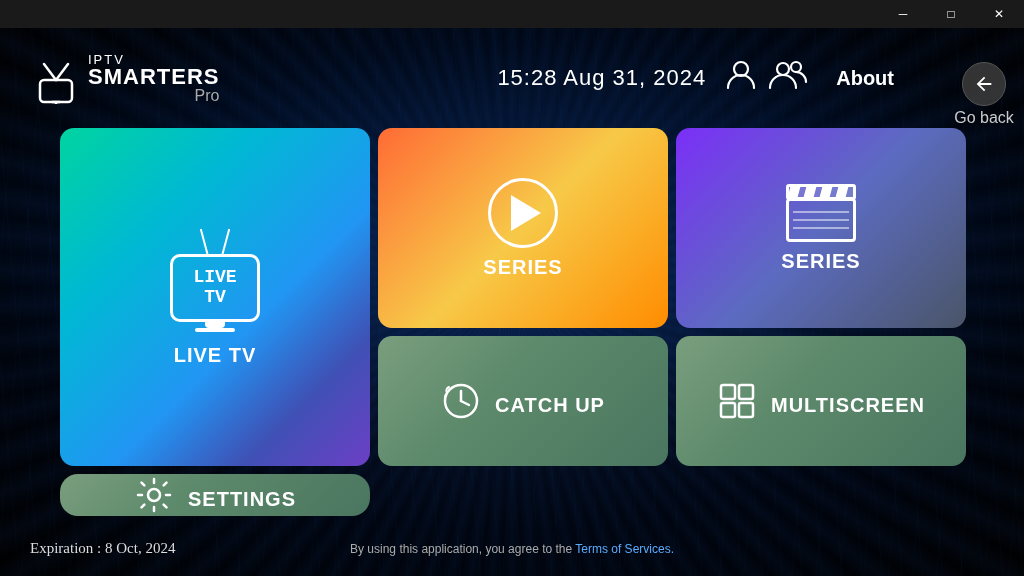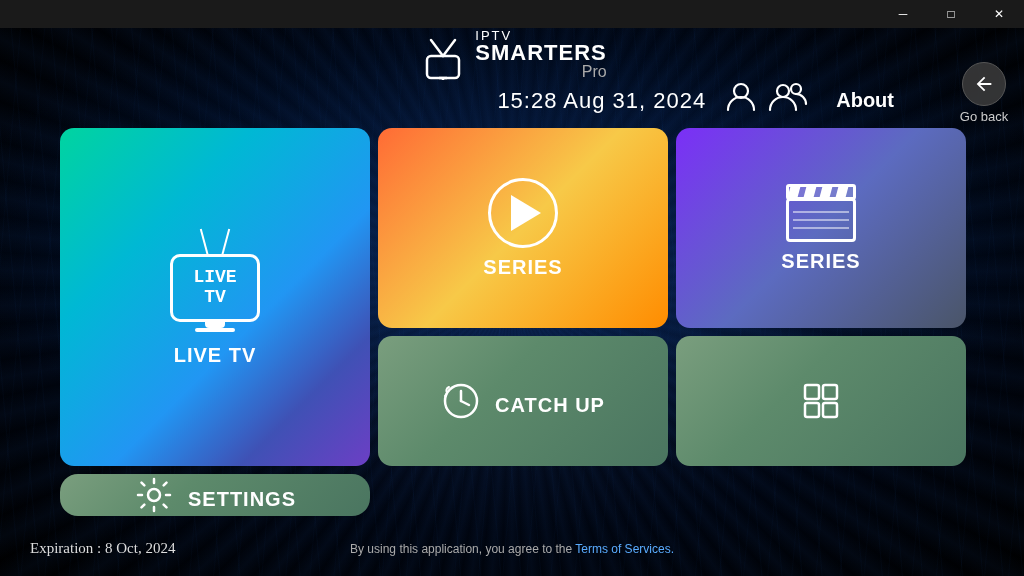--- a/index.html
+++ b/index.html
@@ -93,21 +93,21 @@
       background: rgba(60,60,60,0.85);
       display: flex;
       align-items: center;
       justify-content: center;
       cursor: pointer;
       border: 1px solid #555;
     }
     .goback-circle svg { width: 22px; height: 22px; fill: #fff; }
     .goback-label {
       color: #ccc;
-      font-size: 13px;
+      font-size: 16px;
       margin-top: 3px;
     }
 
     
     .main {
       position: absolute;
       top: 28px;
       left: 0;
       right: 0;
       bottom: 0;
@@ -117,21 +117,20 @@
     .header {
       position: absolute;
       top: 0;
       left: 0;
       right: 0;
       height: 100px;
       display: flex;
       align-items: center;
       padding: 0 30px;
       z-index: 10;
-      flex-direction: column;
     }
     .logo-area {
       display: flex;
       align-items: center;
     }
     .logo-text {
       display: flex;
       flex-direction: column;
       line-height: 1;
     }
@@ -530,20 +529,21 @@
       <span class="card-label">CATCH UP</span>
     </div>
 
     <div class="card card-multiscreen horiz-card">
       <svg class="grid-svg" viewBox="0 0 40 40" fill="none">
         <rect x="4" y="4" width="14" height="14" rx="2" stroke="#fff" stroke-width="2.5"></rect>
         <rect x="22" y="4" width="14" height="14" rx="2" stroke="#fff" stroke-width="2.5"></rect>
         <rect x="4" y="22" width="14" height="14" rx="2" stroke="#fff" stroke-width="2.5"></rect>
         <rect x="22" y="22" width="14" height="14" rx="2" stroke="#fff" stroke-width="2.5"></rect>
       </svg>
+      <span class="card-label">MULTISCREEN</span>
     </div>
 
     <div class="card card-settings horiz-card">
       <svg class="gear-svg" viewBox="0 0 40 40" fill="none">
         <circle cx="20" cy="20" r="6" stroke="#fff" stroke-width="2.5"></circle>
         <path d="M20 4v4M20 32v4M4 20h4M32 20h4
                  M7.51 7.51l2.83 2.83M29.66 29.66l2.83 2.83
                  M7.51 32.49l2.83-2.83M29.66 10.34l2.83-2.83" stroke="#fff" stroke-width="2.5" stroke-linecap="round"></path>
       </svg>
       <span class="card-label">SETTINGS</span>

